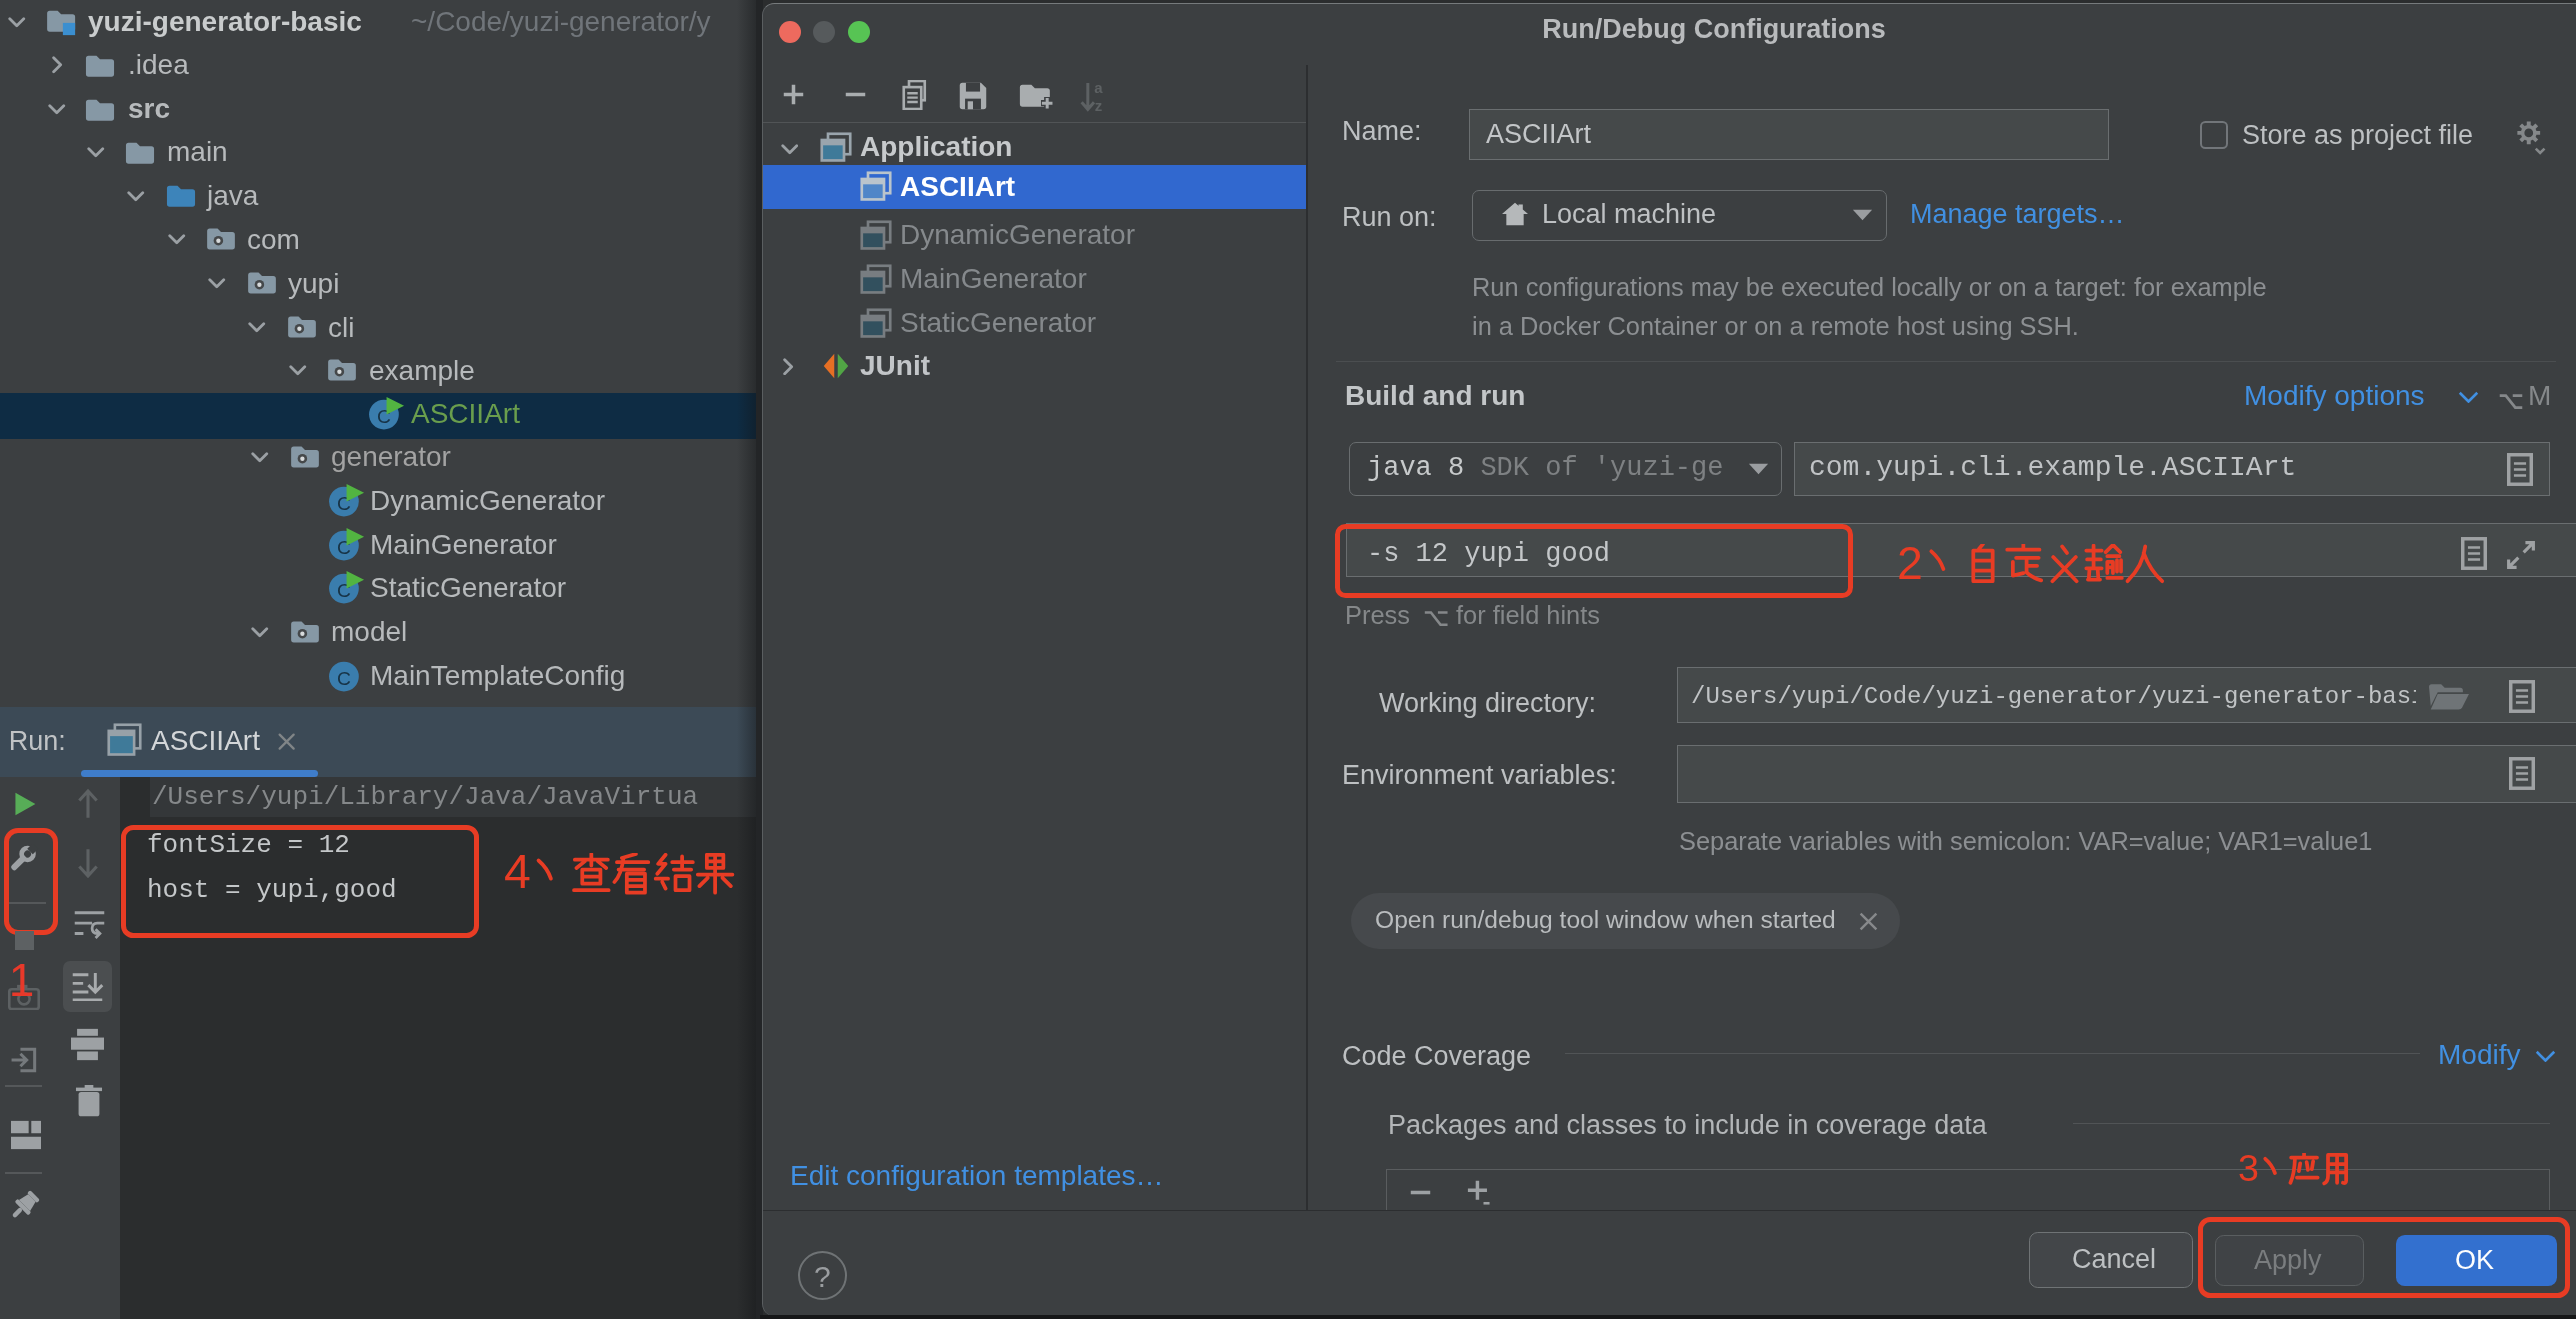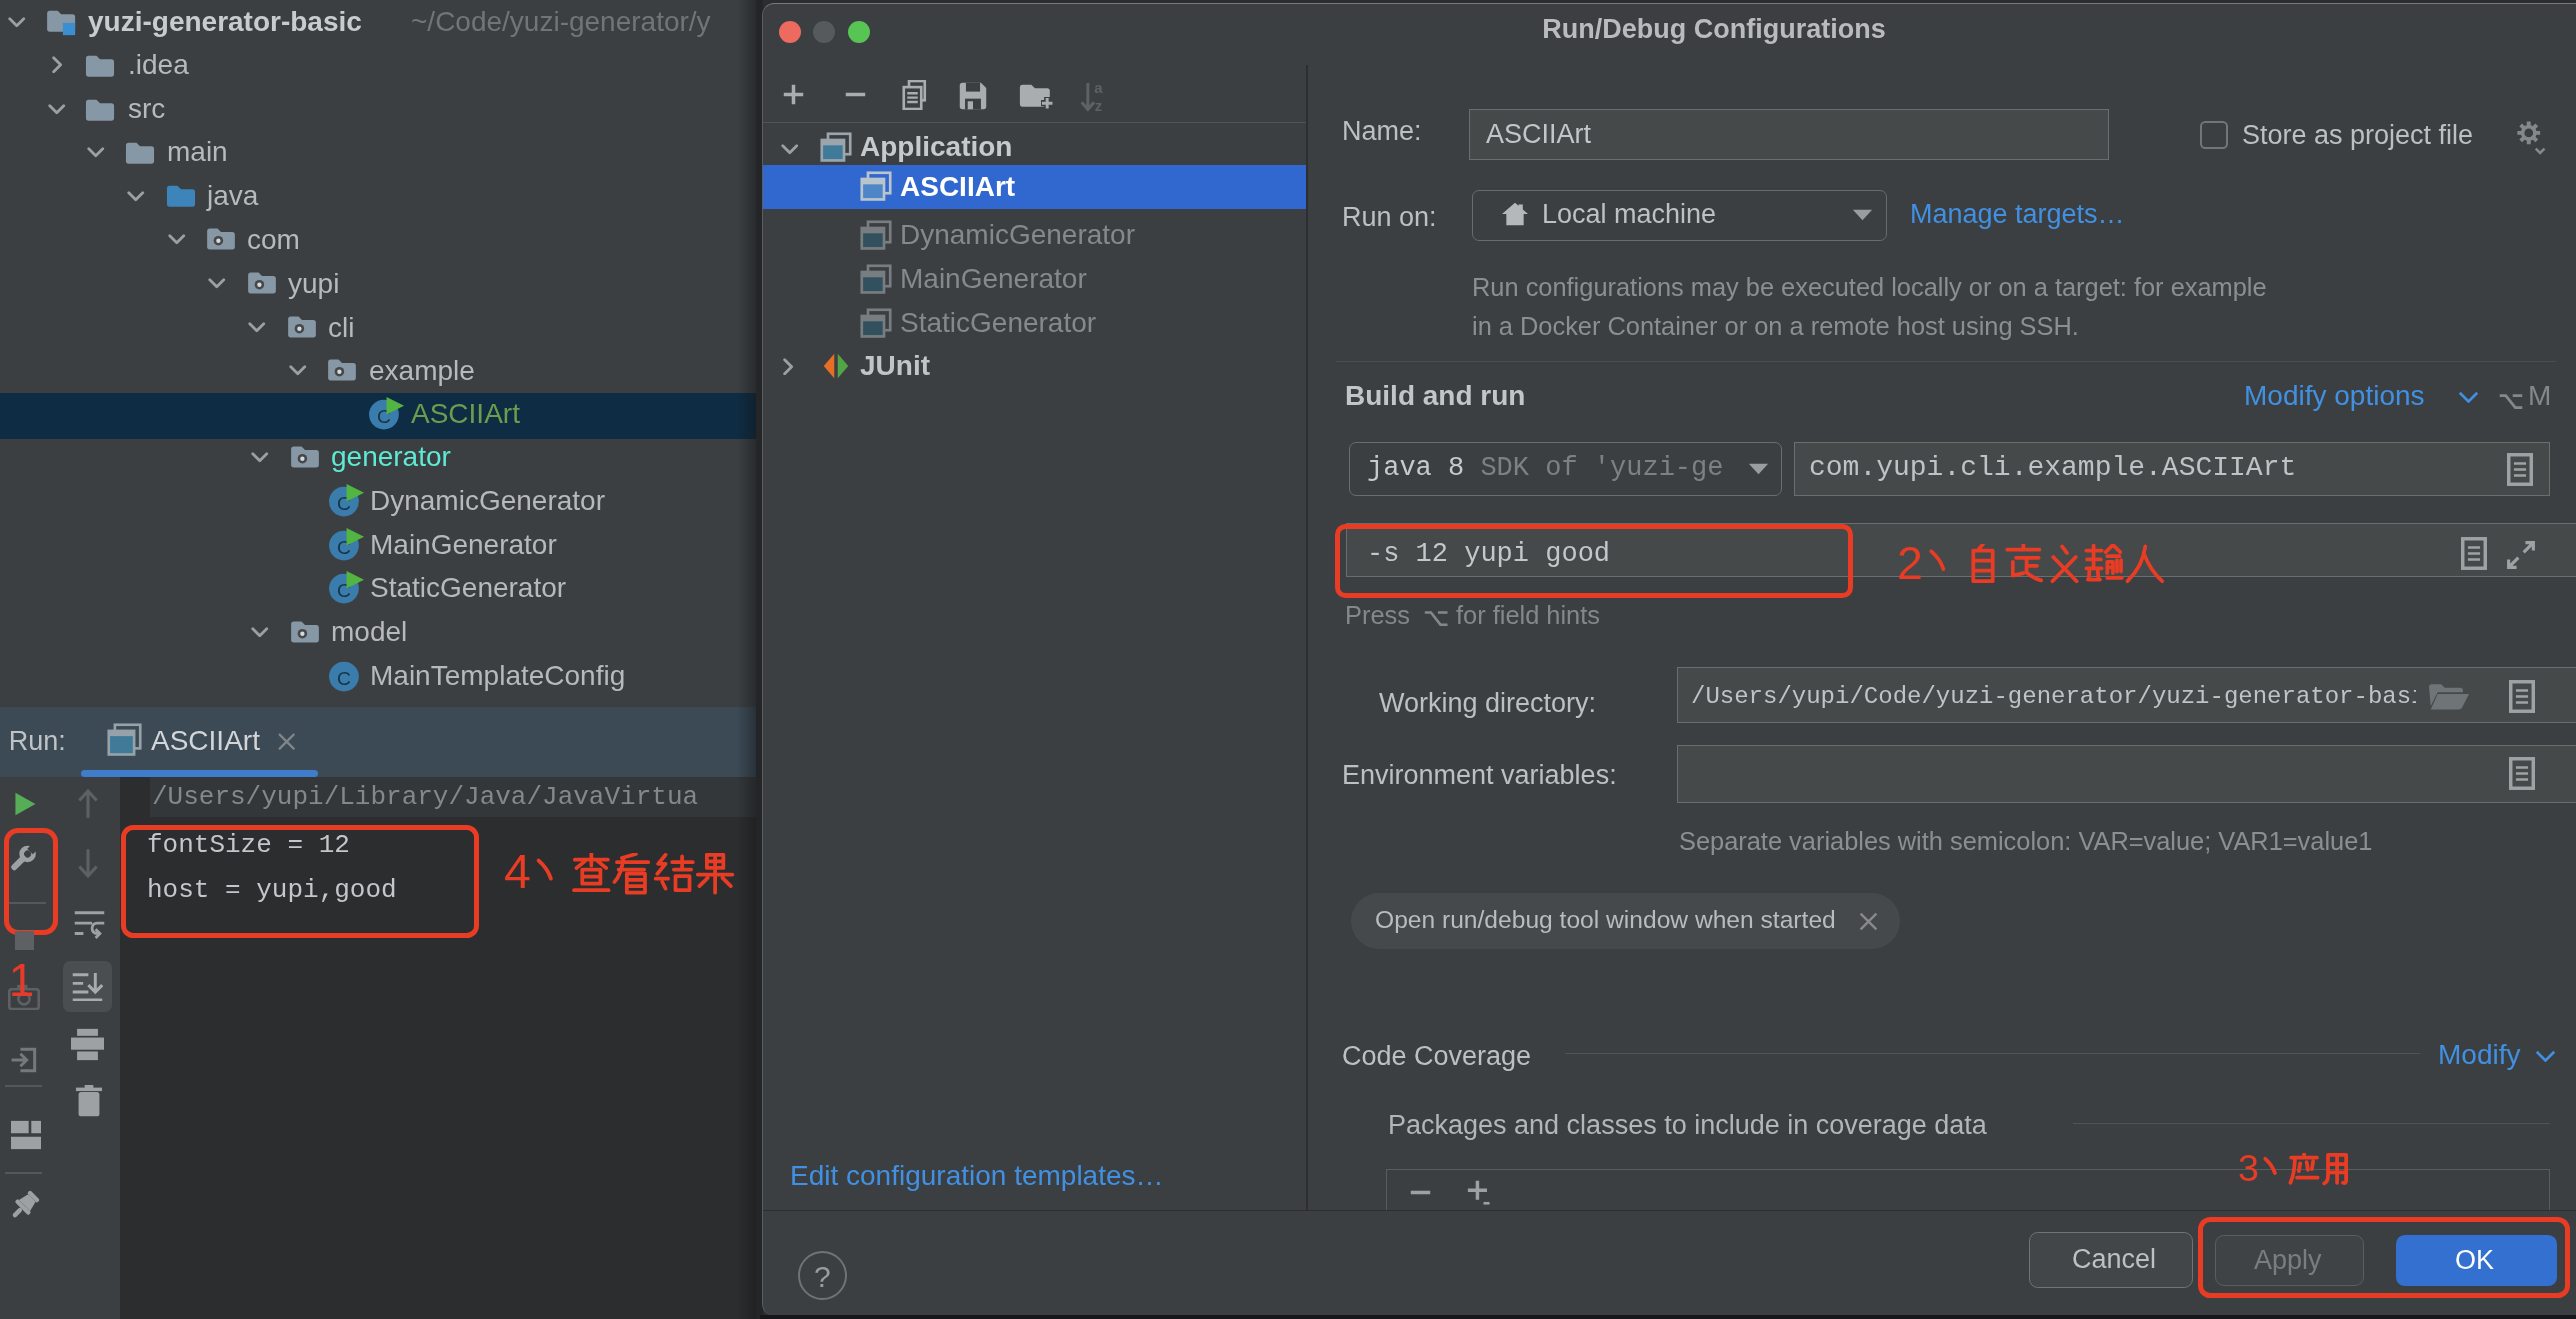--- a/index.html
+++ b/index.html
@@ -25,21 +25,21 @@
       <svg class="abs" style="left:85px;top:53px;" width="30" height="24.6" viewBox="0 0 34 28">
         <path d="M1 6 Q1 3 4 3 L13 3 L17 7 L30 7 Q33 7 33 10 L33 24 Q33 27 30 27 L4 27 Q1 27 1 24 Z" fill="#8698a5"></path>
       </svg>
       <div class="t " style="left:128px;top:48px;font-size:28px;line-height:33px;font-weight:normal;color:#b7babc;">.idea</div>
 <svg class="abs" style="left:48px;top:103px;" width="17.5" height="12.3" viewBox="0 0 20 14">
         <path d="M2 3 L10 11 L18 3" fill="none" stroke="#9ba0a4" stroke-width="3.2" stroke-linecap="round" stroke-linejoin="round"></path>
       </svg>
       <svg class="abs" style="left:85px;top:97px;" width="30" height="24.6" viewBox="0 0 34 28">
         <path d="M1 6 Q1 3 4 3 L13 3 L17 7 L30 7 Q33 7 33 10 L33 24 Q33 27 30 27 L4 27 Q1 27 1 24 Z" fill="#8698a5"></path>
       </svg>
-      <div class="t " style="left:128px;top:92px;font-size:28px;line-height:33px;font-weight:normal;color:#b7babc;">src</div>
+      <div class="t " style="left:128px;top:92px;font-size:28px;line-height:33px;font-weight:bold;color:#b7babc;">src</div>
 <svg class="abs" style="left:87px;top:146px;" width="17.5" height="12.3" viewBox="0 0 20 14">
         <path d="M2 3 L10 11 L18 3" fill="none" stroke="#9ba0a4" stroke-width="3.2" stroke-linecap="round" stroke-linejoin="round"></path>
       </svg>
       <svg class="abs" style="left:125px;top:140px;" width="30" height="24.6" viewBox="0 0 34 28">
         <path d="M1 6 Q1 3 4 3 L13 3 L17 7 L30 7 Q33 7 33 10 L33 24 Q33 27 30 27 L4 27 Q1 27 1 24 Z" fill="#8698a5"></path>
       </svg>
       <div class="t " style="left:167px;top:135px;font-size:28px;line-height:33px;font-weight:normal;color:#b7babc;text-align:center;">main</div>
 <svg class="abs" style="left:127px;top:190px;" width="17.5" height="12.3" viewBox="0 0 20 14">
         <path d="M2 3 L10 11 L18 3" fill="none" stroke="#9ba0a4" stroke-width="3.2" stroke-linecap="round" stroke-linejoin="round"></path>
       </svg>
@@ -90,21 +90,21 @@
       </svg>
       <div class="t " style="left:411px;top:397px;font-size:28px;line-height:33px;font-weight:normal;color:#6a9e4d;">ASCIIArt</div>
 <svg class="abs" style="left:251px;top:451px;" width="17.5" height="12.3" viewBox="0 0 20 14">
         <path d="M2 3 L10 11 L18 3" fill="none" stroke="#9ba0a4" stroke-width="3.2" stroke-linecap="round" stroke-linejoin="round"></path>
       </svg>
       <svg class="abs" style="left:290px;top:444px;" width="30" height="26" viewBox="0 0 34 30">
         <path d="M1 6 Q1 3 4 3 L13 3 L17 7 L30 7 Q33 7 33 10 L33 24 Q33 27 30 27 L4 27 Q1 27 1 24 Z" fill="#8698a5"></path>
         <circle cx="14" cy="17" r="5.5" fill="#45484a"></circle>
         <circle cx="14" cy="17" r="2.5" fill="#d7dadb"></circle>
       </svg>
-      <div class="t " style="left:331px;top:440px;font-size:28px;line-height:33px;font-weight:normal;color:#5eead4;">generator</div>
+      <div class="t " style="left:331px;top:440px;font-size:28px;line-height:33px;font-weight:normal;color:#a3a3a3;">generator</div>
 <svg class="abs" style="left:329px;top:484px;" width="36" height="35" viewBox="0 0 41 40">
         <circle cx="17" cy="20" r="17" fill="#3a7dad"></circle>
         <text x="17" y="30" font-family="Liberation Sans" font-size="22" fill="#173346" text-anchor="middle">C</text>
         <path d="M20 0 L40 10 L20 20 Z" fill="#52b441"></path>
       </svg>
       <div class="t " style="left:370px;top:484px;font-size:28px;line-height:33px;font-weight:normal;color:#b7babc;">DynamicGenerator</div>
 <svg class="abs" style="left:329px;top:528px;" width="36" height="35" viewBox="0 0 41 40">
         <circle cx="17" cy="20" r="17" fill="#3a7dad"></circle>
         <text x="17" y="30" font-family="Liberation Sans" font-size="22" fill="#173346" text-anchor="middle">C</text>
         <path d="M20 0 L40 10 L20 20 Z" fill="#52b441"></path>

